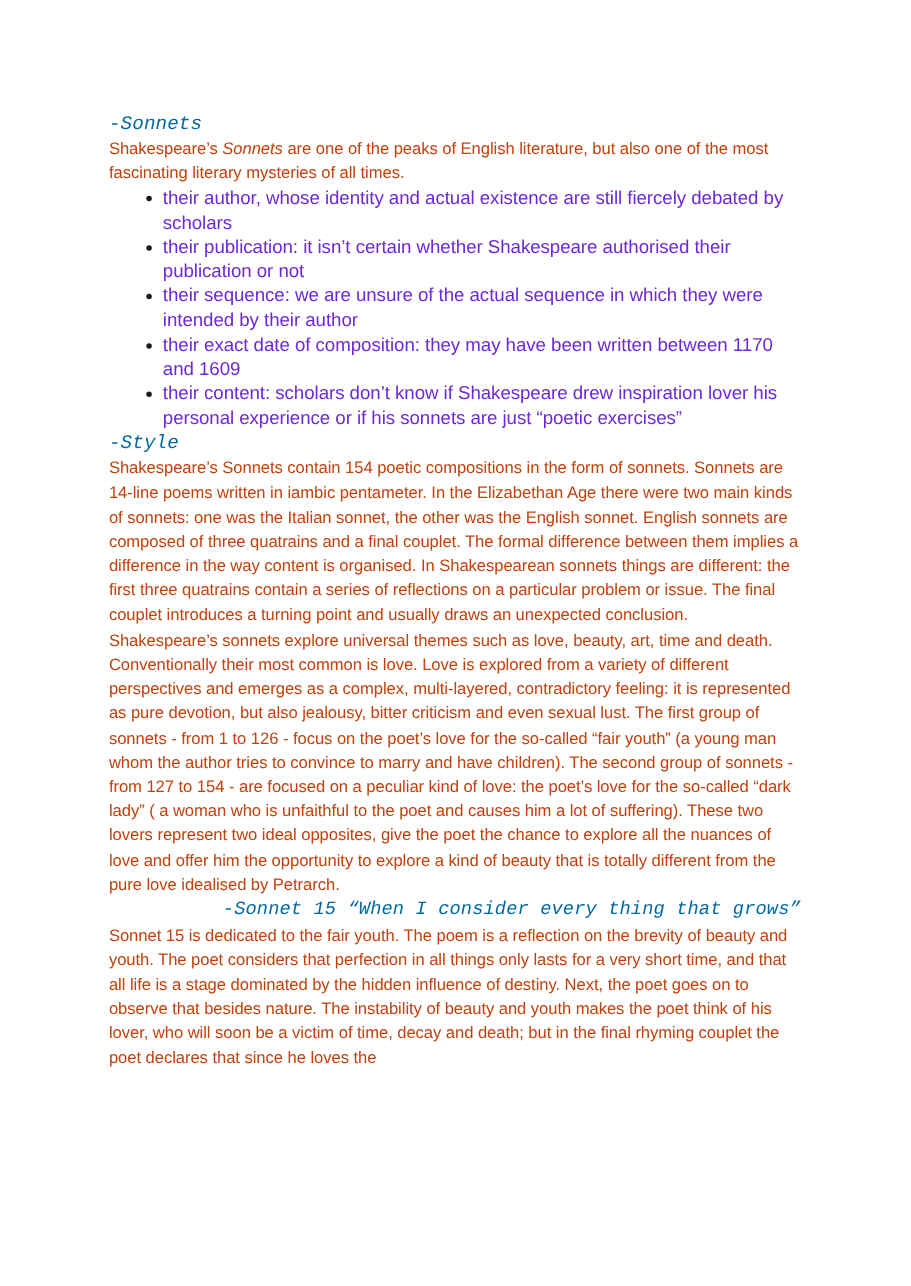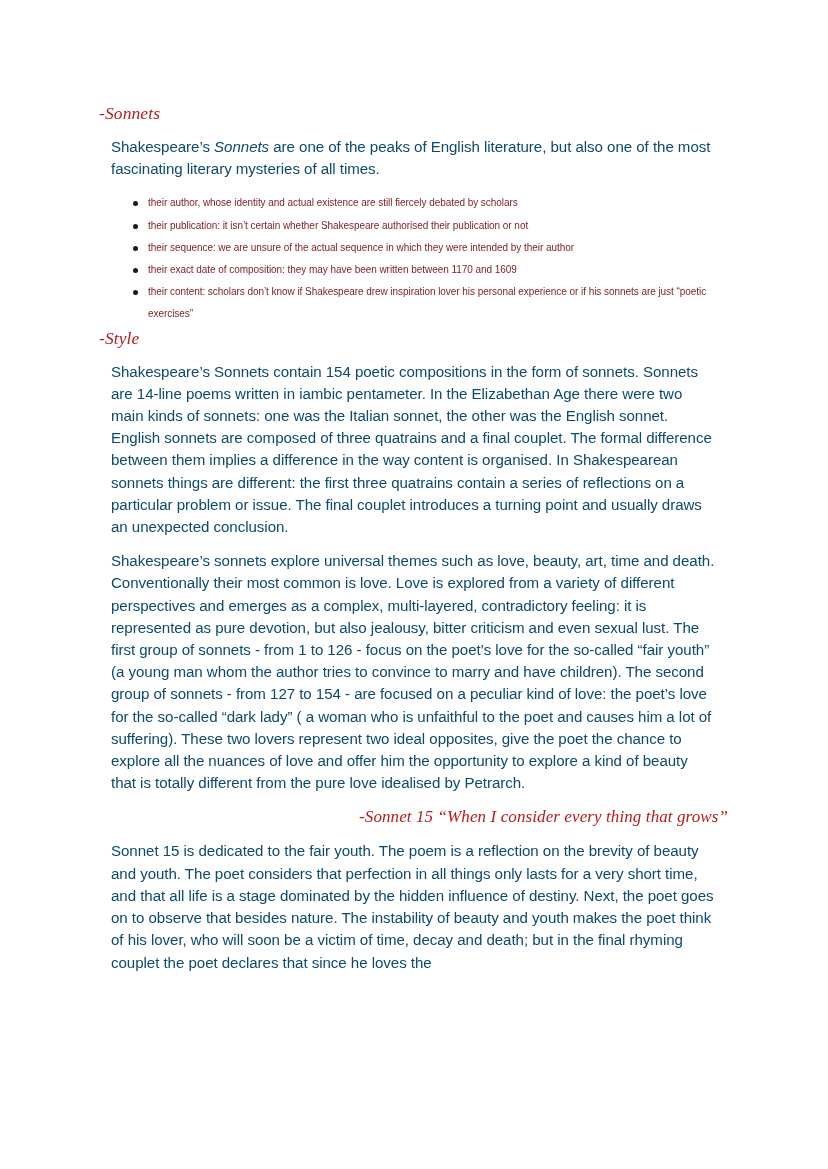--- a/index.html
+++ b/index.html
@@ -22,56 +22,56 @@
     height: 1169px;
     background: #ffffff;
   }
   .content {
     position: absolute;
     left: 99px;
     top: 102px;
     width: 629px;
   }
   .section-heading {
-    font-family: Liberation Serif, serif;
+    font-family: Liberation Mono, monospace;
     font-style: italic;
     font-size: 17.5px;
     line-height: 22px;
-    color: #b91c1c;
+    color: #0369a1;
     margin: 0 0 1px 0;
     font-weight: normal;
     letter-spacing: 0.1px;
     white-space: nowrap;
   }
   .section-heading.small {
     font-size: 17px;
     text-align: right;
   }
   .body-text {
     font-size: 15.1px;
     line-height: 22.2px;
-    color: #0c4a6e;
-    margin: 12px;
+    color: #c2410c;
+    margin: 0;
     text-align: left;
     letter-spacing: -0.05px;
   }
   .body-text em {
     font-style: italic;
   }
   ul.bullets {
     list-style: none;
     margin: 0;
     padding: 0;
   }
   ul.bullets li {
     position: relative;
     padding-left: 49px;
-    font-size: 10px;
+    font-size: 17px;
     line-height: 22.2px;
-    color: #7f1d1d;
+    color: #6d28d9;
     letter-spacing: -0.05px;
   }
   ul.bullets li::before {
     content: "";
     position: absolute;
     left: 34px;
     top: 9px;
     width: 5px;
     height: 5px;
     border-radius: 50%;

